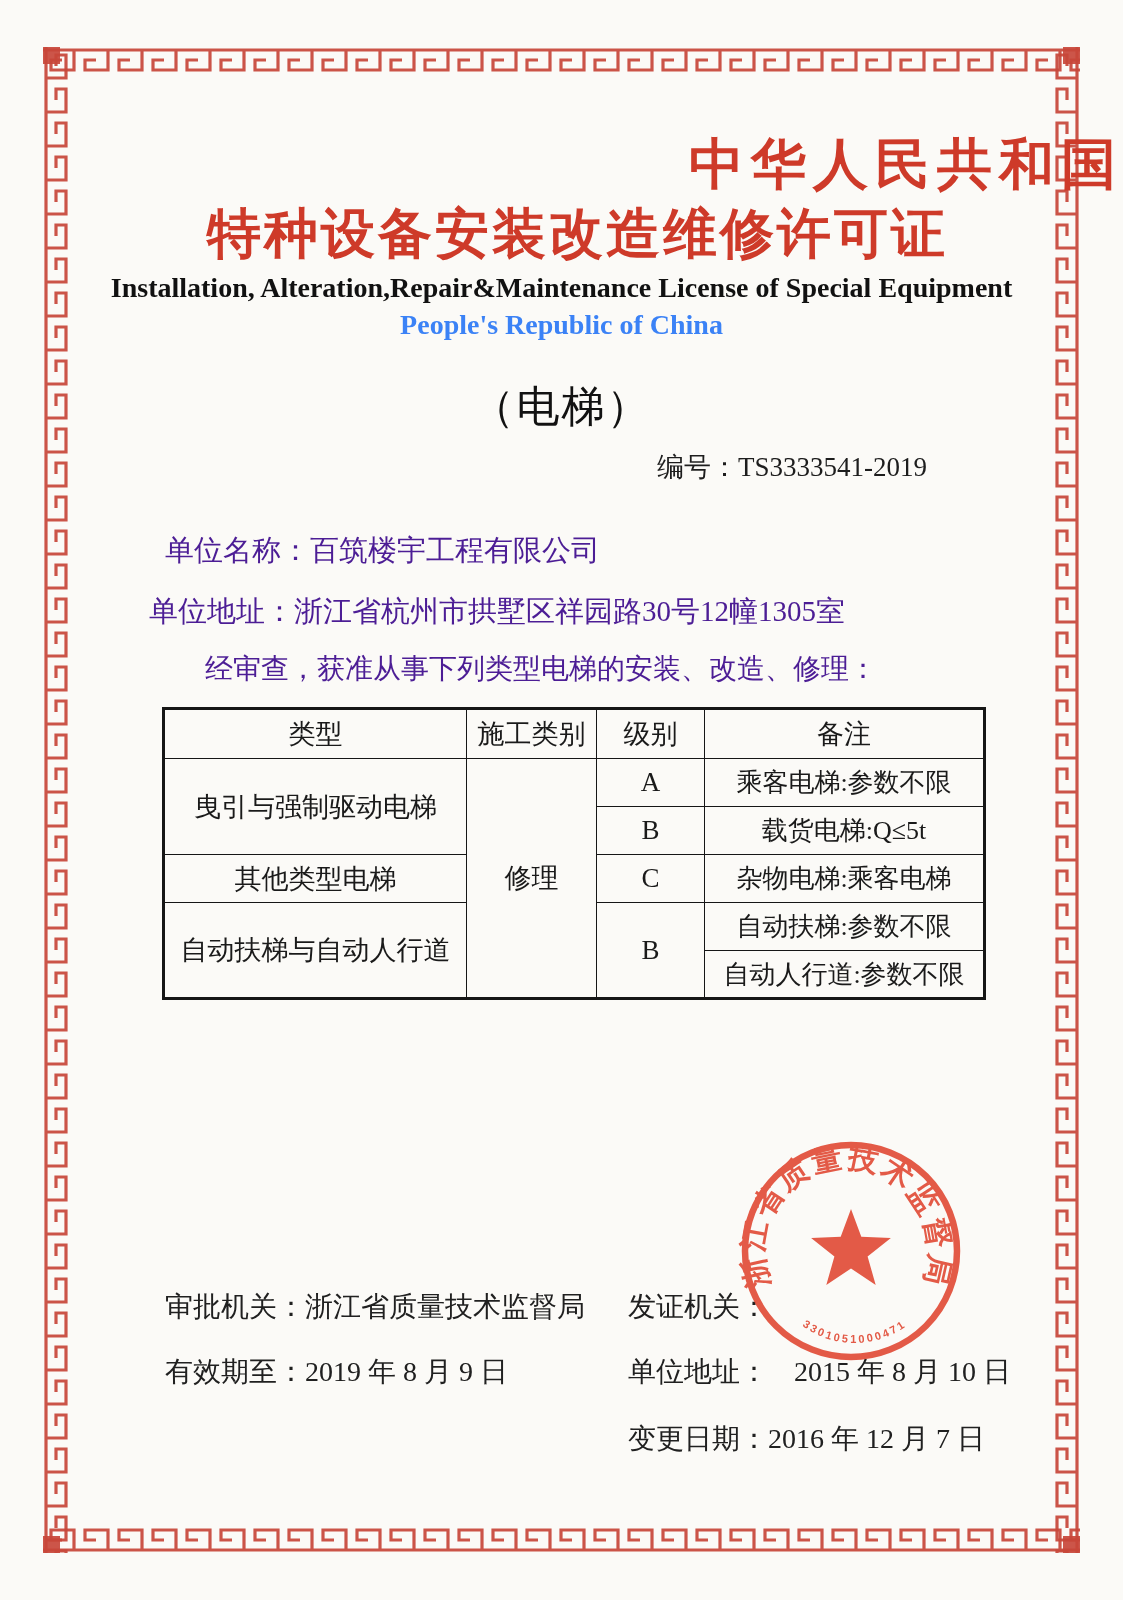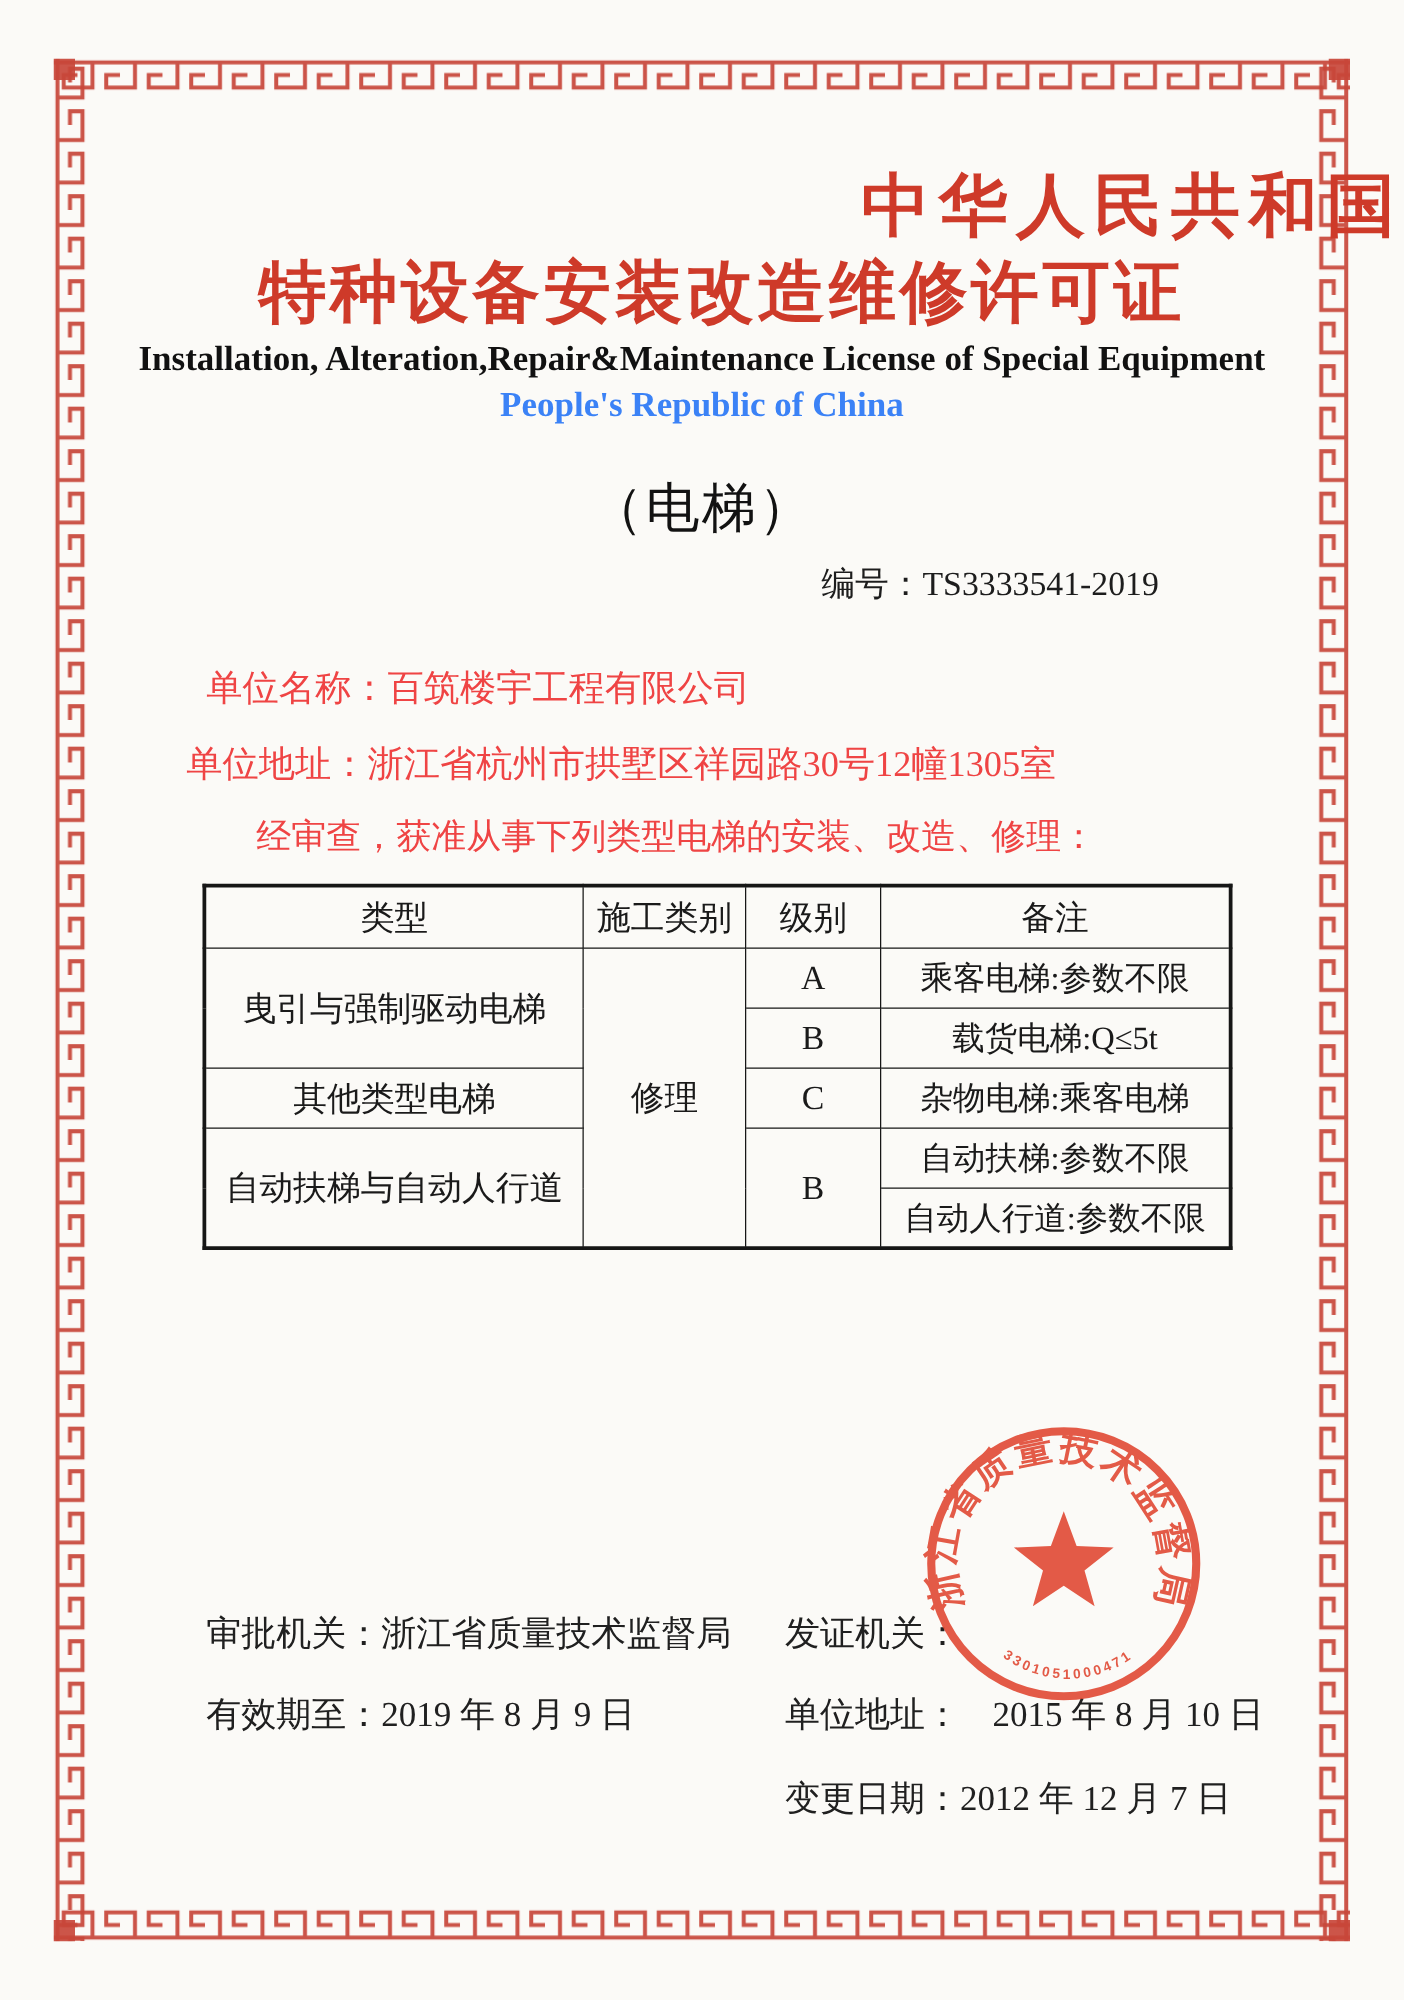--- a/index.html
+++ b/index.html
@@ -24,21 +24,21 @@
   .title-cn2 {
     left:0; right:0; top:198px; text-align:center;
     font-family:"Liberation Sans","DejaVu Sans",sans-serif;
     font-size:54px; font-weight:bold; color:#ce3a29; letter-spacing:3px;padding-left:32px;
   }
   .title-en1 { left:0; right:0; top:272px; text-align:center; font-size:28px; font-weight:bold; color:#111; }
   .title-en2 { left:0; right:0; top:309px; text-align:center; font-size:28px; font-weight:bold; color:#3b82f6; }
   .subtitle  { left:0; right:0; top:378px; text-align:center; font-size:43px; color:#121212; letter-spacing:2px; }
   .license-no { left:657px; top:449px; font-size:27px; color:#1d1d1d; }
   
-  .info-line { font-size:29px; color:#ef4444; white-space:nowrap; }
+  .info-line { font-size:29px; color:#4c1d95; white-space:nowrap; }
   .line-name    { left:165px; top:531px; }
   .line-addr    { left:149px; top:592px; }
   .line-review  { left:205px; top:650px; font-size:28px; }
   
   table.lic {
     position:absolute; left:162px; top:707px;
     border-collapse:collapse; table-layout:fixed;
     width:821px; height:290px;
     font-size:27px; color:#1a1a1a;
   }
@@ -166,21 +166,21 @@
 <div class="abs foot f-valid">
   <span>有效期至：</span><span>2019 年 8 月 9 日</span>
 </div>
 <div class="abs foot f-issuer">
   <span>发证机关：</span>
 </div>
 <div class="abs foot f-issued">
   <span>单位地址：</span><span class="val">2015 年 8 月 10 日</span>
 </div>
 <div class="abs foot f-changed">
-  <span>变更日期：</span><span>2012 年 12 月 7 日</span>
+  <span>变更日期：</span><span>2016 年 12 月 7 日</span>
 </div>
 
 <svg class="seal" viewBox="0 0 248 258">
   <defs>
     <path id="seal-arc-top" d="M 43.4 168 A 83 83 0 1 1 187.6 168" fill="none"></path>
     <path id="seal-arc-bottom" d="M 55.5 186.8 A 88 88 0 0 0 191.5 186.8" fill="none"></path>
   </defs>
   <circle cx="120" cy="127" r="106" fill="none" stroke="#e0452f" stroke-width="6.5"></circle>
   <polygon fill="#e0452f" points="120,85 130.3,112.8 159.9,114 136.6,132.4 144.7,161 120,144.5 95.3,161 103.4,132.4 80.1,114 109.7,112.8"></polygon>
   <text font-size="30" fill="#e0452f" letter-spacing="3" font-family="Liberation Sans, DejaVu Sans, sans-serif" font-weight="bold">

